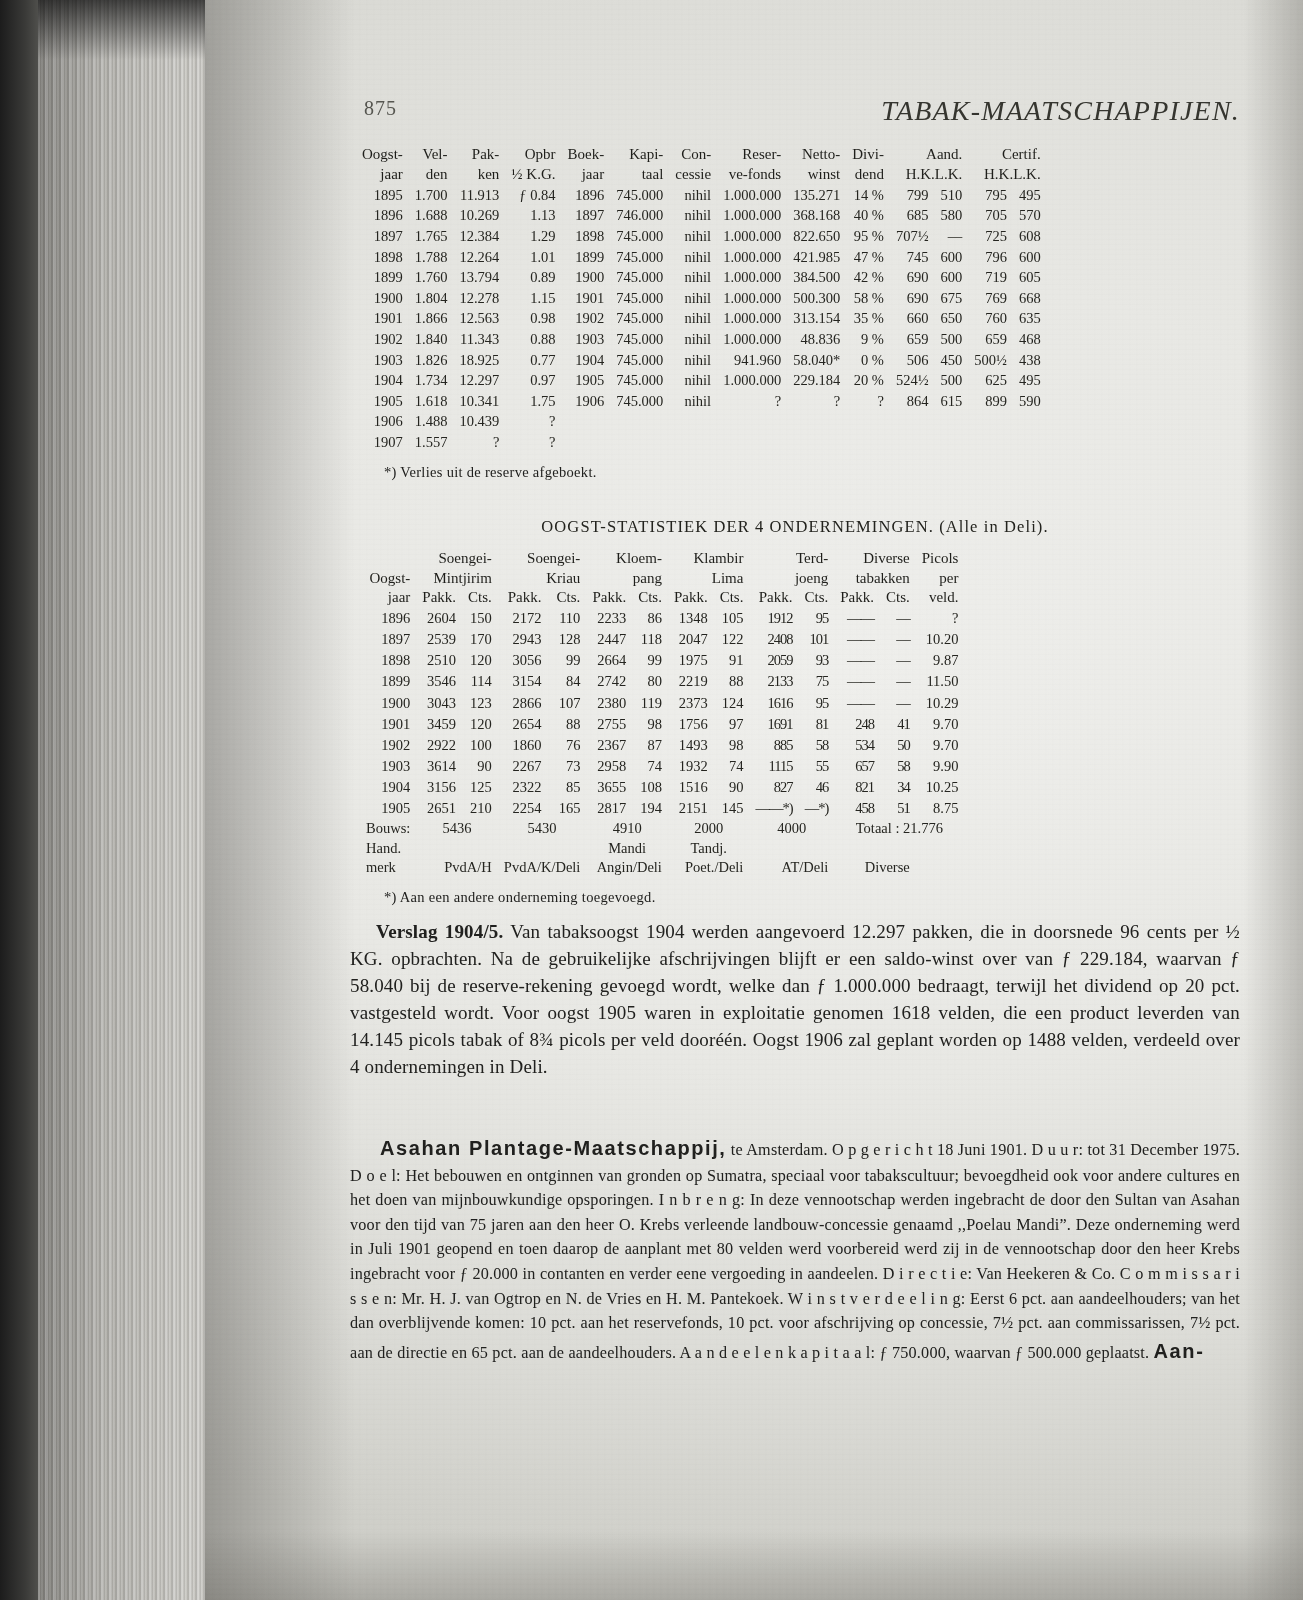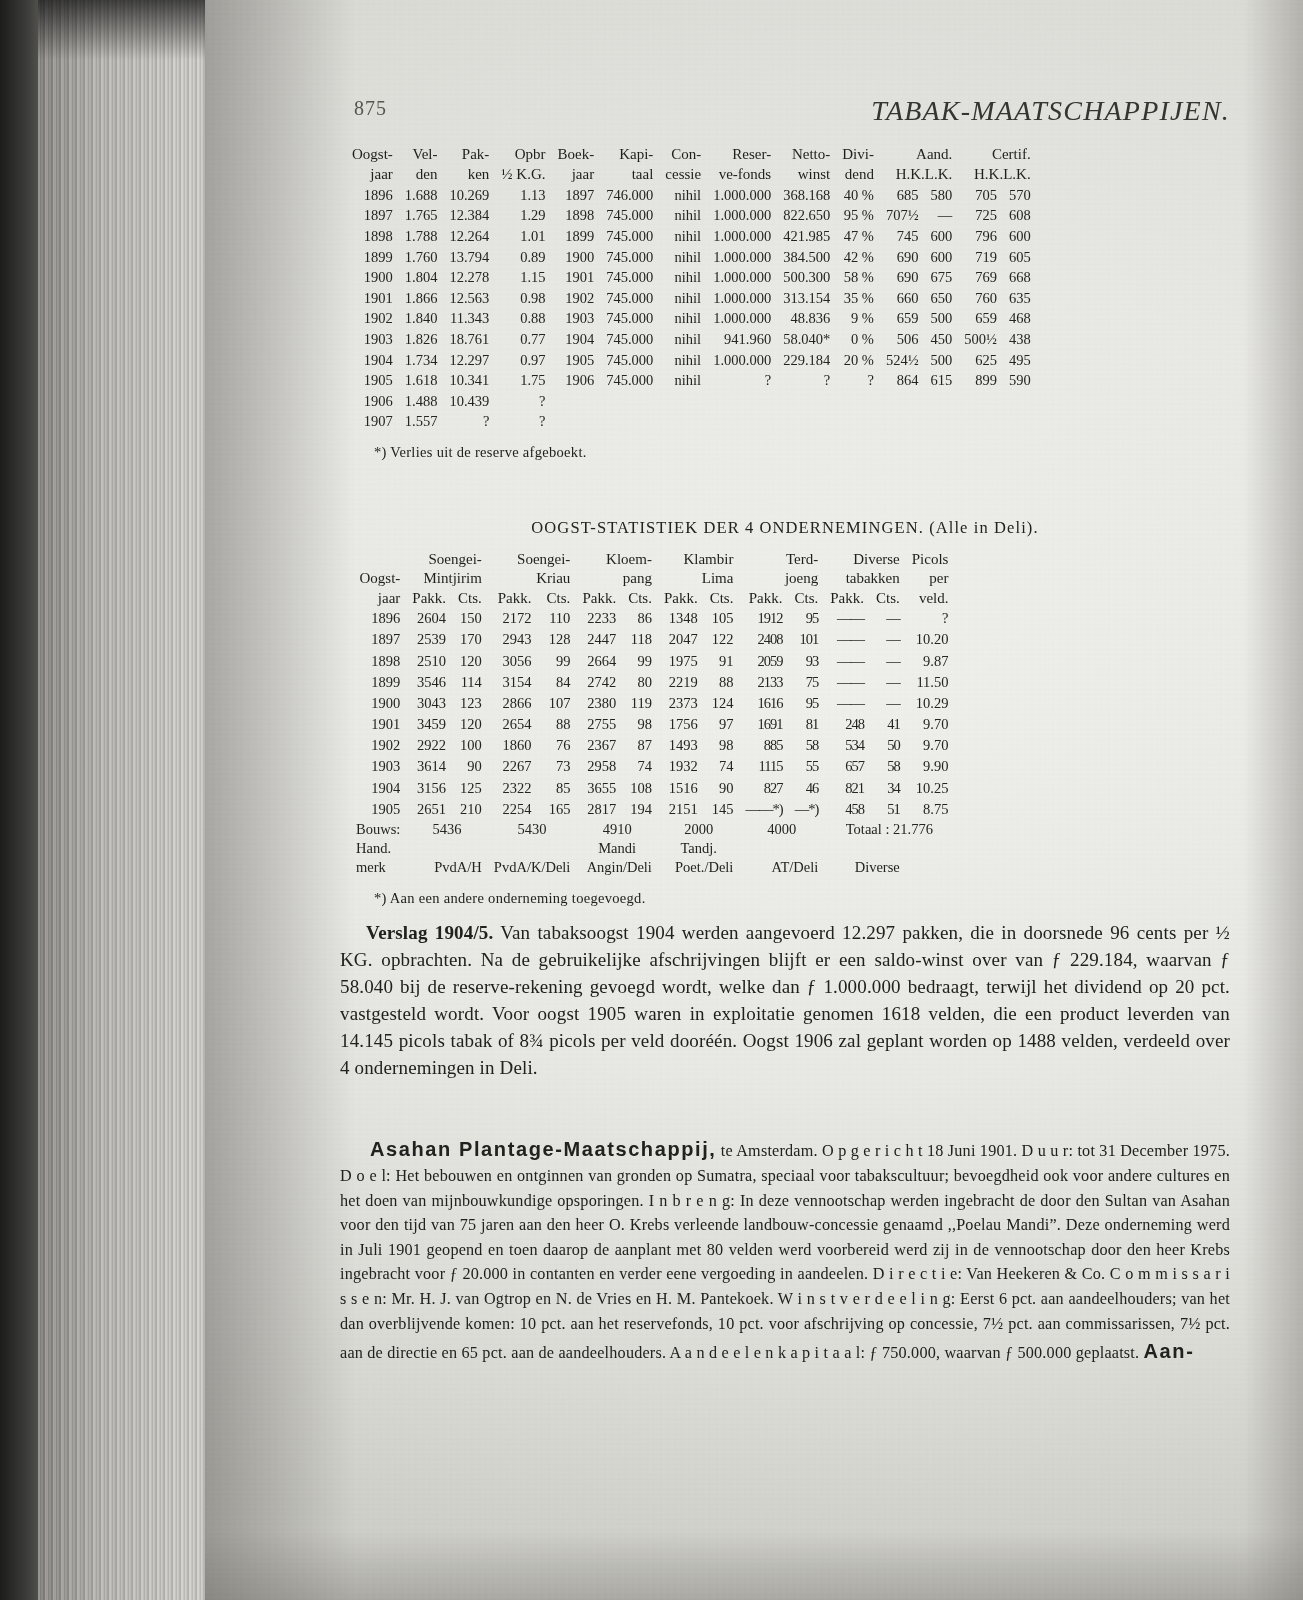--- a/index.html
+++ b/index.html
@@ -80,21 +80,21 @@
     background:
       repeating-linear-gradient(0deg,
         rgba(0,0,0,0.035) 0px, rgba(0,0,0,0.0) 2px, rgba(255,255,255,0.03) 3px, rgba(0,0,0,0.0) 5px),
       repeating-linear-gradient(90deg,
         rgba(0,0,0,0.025) 0px, rgba(0,0,0,0.0) 3px, rgba(255,255,255,0.02) 4px, rgba(0,0,0,0.0) 7px);
   }
 
   
   #content {
     position: absolute;
-    left: 135px;
+    left: 145px;
     top: 95px;
     width: 890px;
     color: #20201e;
   }
 
   
   .runhead {
     position: relative;
     height: 36px;
     margin-bottom: 14px;
@@ -147,21 +147,21 @@
   .note {
     font-size: 14.5px;
     margin: 4px 0 0 34px;
     letter-spacing: .3px;
   }
 
   .section-title {
     text-align: center;
     font-size: 16.5px;
     letter-spacing: 1.1px;
-    margin: 57px 0 10px 0;
+    margin: 36px 0 10px 0;
     color: #22221d;
   }
 
   
   #table-stat { margin-left: 10px; font-size: 14.5px; }
   #table-stat td, #table-stat th { padding: 0 6px; }
   #table-stat tbody td { line-height: 1.46; }
   #table-stat thead th { line-height: 1.3; }
 
   .dash { letter-spacing: -1px; }
@@ -246,20 +246,36 @@
             <th>cessie</th>
             <th>ve-fonds</th>
             <th>winst</th>
             <th>dend</th>
             <th class="th-center" colspan="2">H.K.L.K.</th>
             <th class="th-center" colspan="2">H.K.L.K.</th>
           </tr>
         </thead>
         <tbody id="oogst-body">
             <tr>
+              <td class="col-year">1895</td>
+              <td>1.700</td>
+              <td>11.913</td>
+              <td>ƒ 0.84</td>
+              <td>1896</td>
+              <td>745.000</td>
+              <td>nihil</td>
+              <td>1.000.000</td>
+              <td>135.271</td>
+              <td>14 %</td>
+              <td>799</td>
+              <td>510</td>
+              <td>795</td>
+              <td>495</td>
+            </tr>
+            <tr>
               <td class="col-year">1896</td>
               <td>1.688</td>
               <td>10.269</td>
               <td>1.13</td>
               <td>1897</td>
               <td>746.000</td>
               <td>nihil</td>
               <td>1.000.000</td>
               <td>368.168</td>
               <td>40 %</td>
@@ -360,21 +376,21 @@
               <td>48.836</td>
               <td>9 %</td>
               <td>659</td>
               <td>500</td>
               <td>659</td>
               <td>468</td>
             </tr>
             <tr>
               <td class="col-year">1903</td>
               <td>1.826</td>
-              <td>18.761</td>
+              <td>18.925</td>
               <td>0.77</td>
               <td>1904</td>
               <td>745.000</td>
               <td>nihil</td>
               <td>941.960</td>
               <td>58.040*</td>
               <td>0 %</td>
               <td>506</td>
               <td>450</td>
               <td>500½</td>

